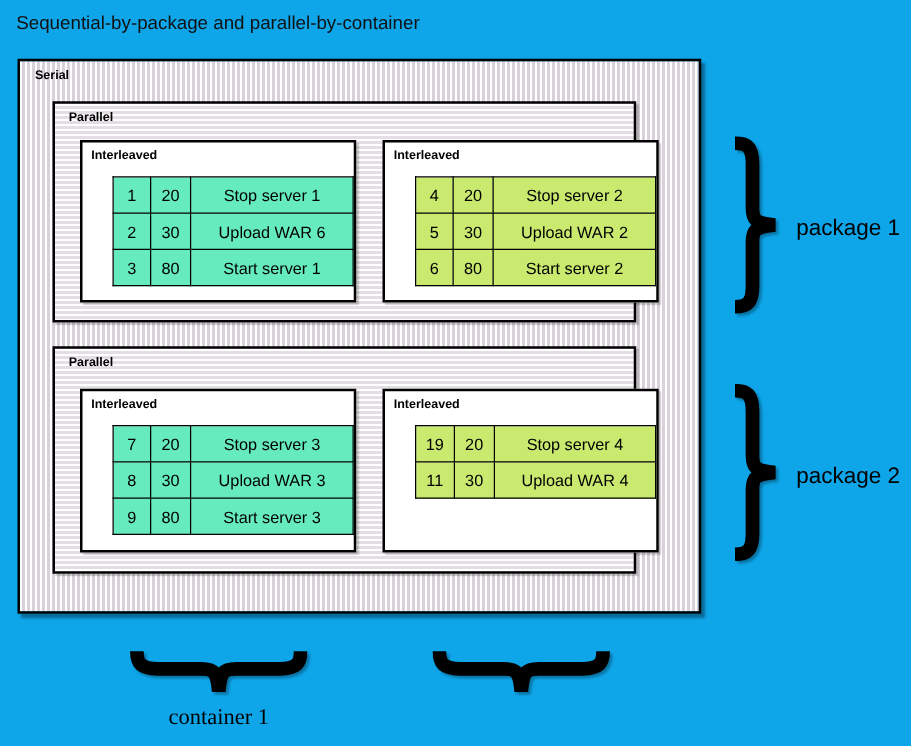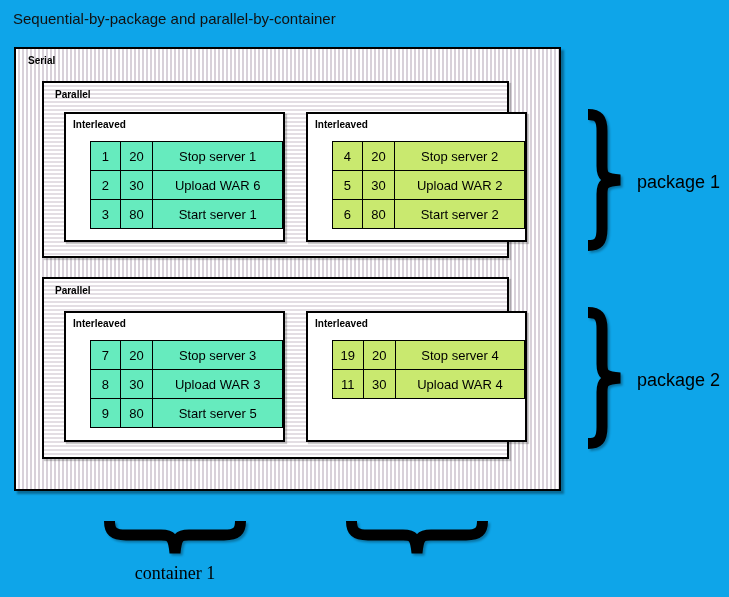--- a/index.html
+++ b/index.html
@@ -141,21 +141,21 @@
             <td class="col-task">Stop server 3</td>
           </tr>
           <tr>
             <td class="col-id">8</td>
             <td class="col-weight">30</td>
             <td class="col-task">Upload WAR 3</td>
           </tr>
           <tr>
             <td class="col-id">9</td>
             <td class="col-weight">80</td>
-            <td class="col-task">Start server 5</td>
+            <td class="col-task">Start server 3</td>
           </tr>
         </tbody>
           </table>
       </div>
 
       <div class="inter-box inter-right">
         <div class="box-label">Interleaved</div>
         <table class="task-table green">
           <tbody>
               <tr>

